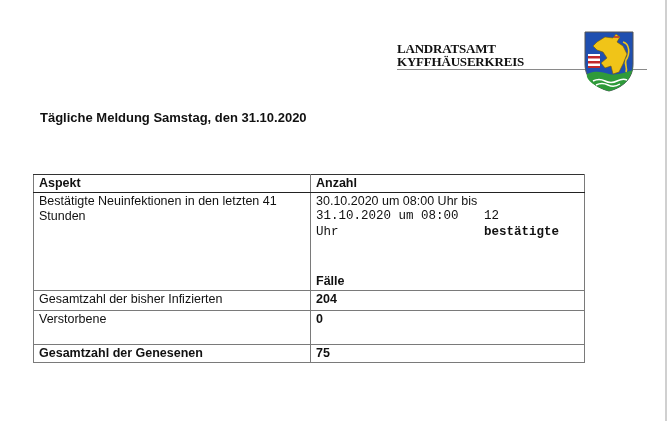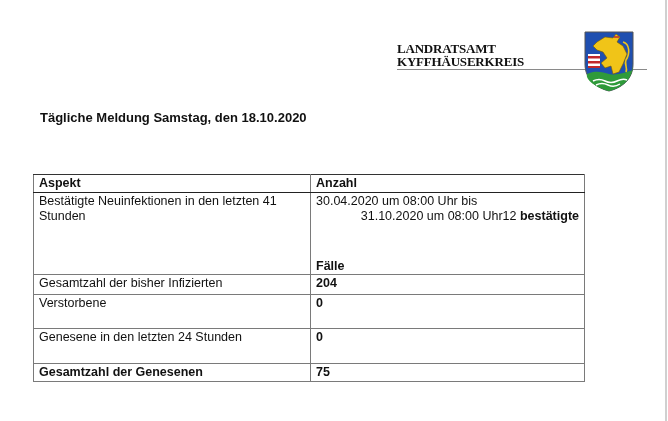--- a/index.html
+++ b/index.html
@@ -9,21 +9,21 @@
   .letterhead { position:absolute; left:397px; top:42px; font-family:"Liberation Serif", serif;
                 font-weight:bold; font-size:13px; line-height:13px; color:#111; letter-spacing:-0.2px; }
   .letterhead-rule { position:absolute; left:397px; top:69px; width:250px; height:1px; background:#8a8a8a; }
   .crest { position:absolute; left:583px; top:30px; width:52px; height:62px; }
   .title { position:absolute; left:40px; top:110px; font-size:13px; font-weight:bold; color:#111; }
   table.report { position:absolute; left:33px; top:174px; width:552px; border-collapse:collapse; font-size:12.5px; }
   table.report td { border:1px solid #7a7a7a; vertical-align:top; padding:1px 5px 0 5px; line-height:15.5px; }
   table.report tr.hdr td { font-weight:bold; border-top:1px solid #333; border-bottom:1.5px solid #222; }
   table.report tr.last td { border-top:1.5px solid #222; font-weight:bold; }
   td.c1 { width:266px; }
-  .split { display:flex; justify-content:flex-end; }
+  .split { display:flex; justify-content:flex-end;font-family:Liberation Mono, monospace; }
   .b { font-weight:bold;margin-top:34px; }
 </style>
 </head>
 <body>
 
 <div class="right-edge"></div>
 
 <div class="letterhead">
   <div>LANDRATSAMT</div>
   <div>KYFFHÄUSERKREIS</div>
@@ -37,49 +37,45 @@
   <path d="M13 55 Q19 52 25 55 T37 54" fill="none" stroke="#ffffff" stroke-width="1.4"></path>
   <rect x="5" y="24" width="12" height="14" fill="#ffffff"></rect>
   <rect x="5" y="26" width="12" height="2.5" fill="#c0282c"></rect>
   <rect x="5" y="31" width="12" height="2.5" fill="#c0282c"></rect>
   <rect x="5" y="36" width="12" height="2" fill="#c0282c"></rect>
   <path d="M14 12 L22 7 L30 8 L33 4 L37 7 L34 12 L40 16 L44 24 L40 34 L36 42 L30 44 L28 36 L22 38 L18 33 L24 28 L20 22 L14 20 L10 16 Z" fill="#f0c418" stroke="#7a5a00" stroke-width="0.6"></path>
   <path d="M40 12 C47 14 47 24 43 30 C41 34 45 38 43 42" fill="none" stroke="#f0c418" stroke-width="1.6"></path>
   <path d="M31 7 L36 7" stroke="#c0282c" stroke-width="1.5"></path>
 </svg>
 
-<div class="title">Tägliche Meldung Samstag, den 18.10.2020</div>
+<div class="title">Tägliche Meldung Samstag, den 31.10.2020</div>
 
 <table class="report">
   <tbody>
       <tr class="hdr" style="height:15px">
     <td class="c1">Aspekt</td>
     <td>Anzahl</td>
   </tr>
   <tr style="height:56px">
     <td class="c1">Bestätigte Neuinfektionen in den letzten 41 Stunden</td>
     <td>
-      <div>30.04.2020 um 08:00 Uhr bis</div>
+      <div>30.10.2020 um 08:00 Uhr bis</div>
       <div class="split">
         <span>31.10.2020 um 08:00 Uhr</span>
         <span><span>12</span> <span class="b">bestätigte</span></span>
       </div>
       <div class="b">Fälle</div>
     </td>
   </tr>
   <tr style="height:20px">
     <td class="c1">Gesamtzahl der bisher Infizierten</td>
     <td class="b">204</td>
   </tr>
   <tr style="height:34px">
     <td class="c1">Verstorbene</td>
     <td class="b">0</td>
   </tr>
-  <tr style="height:35px">
-    <td class="c1">Genesene in den letzten 24 Stunden</td>
-    <td class="b">0</td>
-  </tr>
   <tr class="last" style="height:18px">
     <td class="c1">Gesamtzahl der Genesenen</td>
     <td>75</td>
   </tr>
 </tbody>
   </table>
 
 </body></html>

